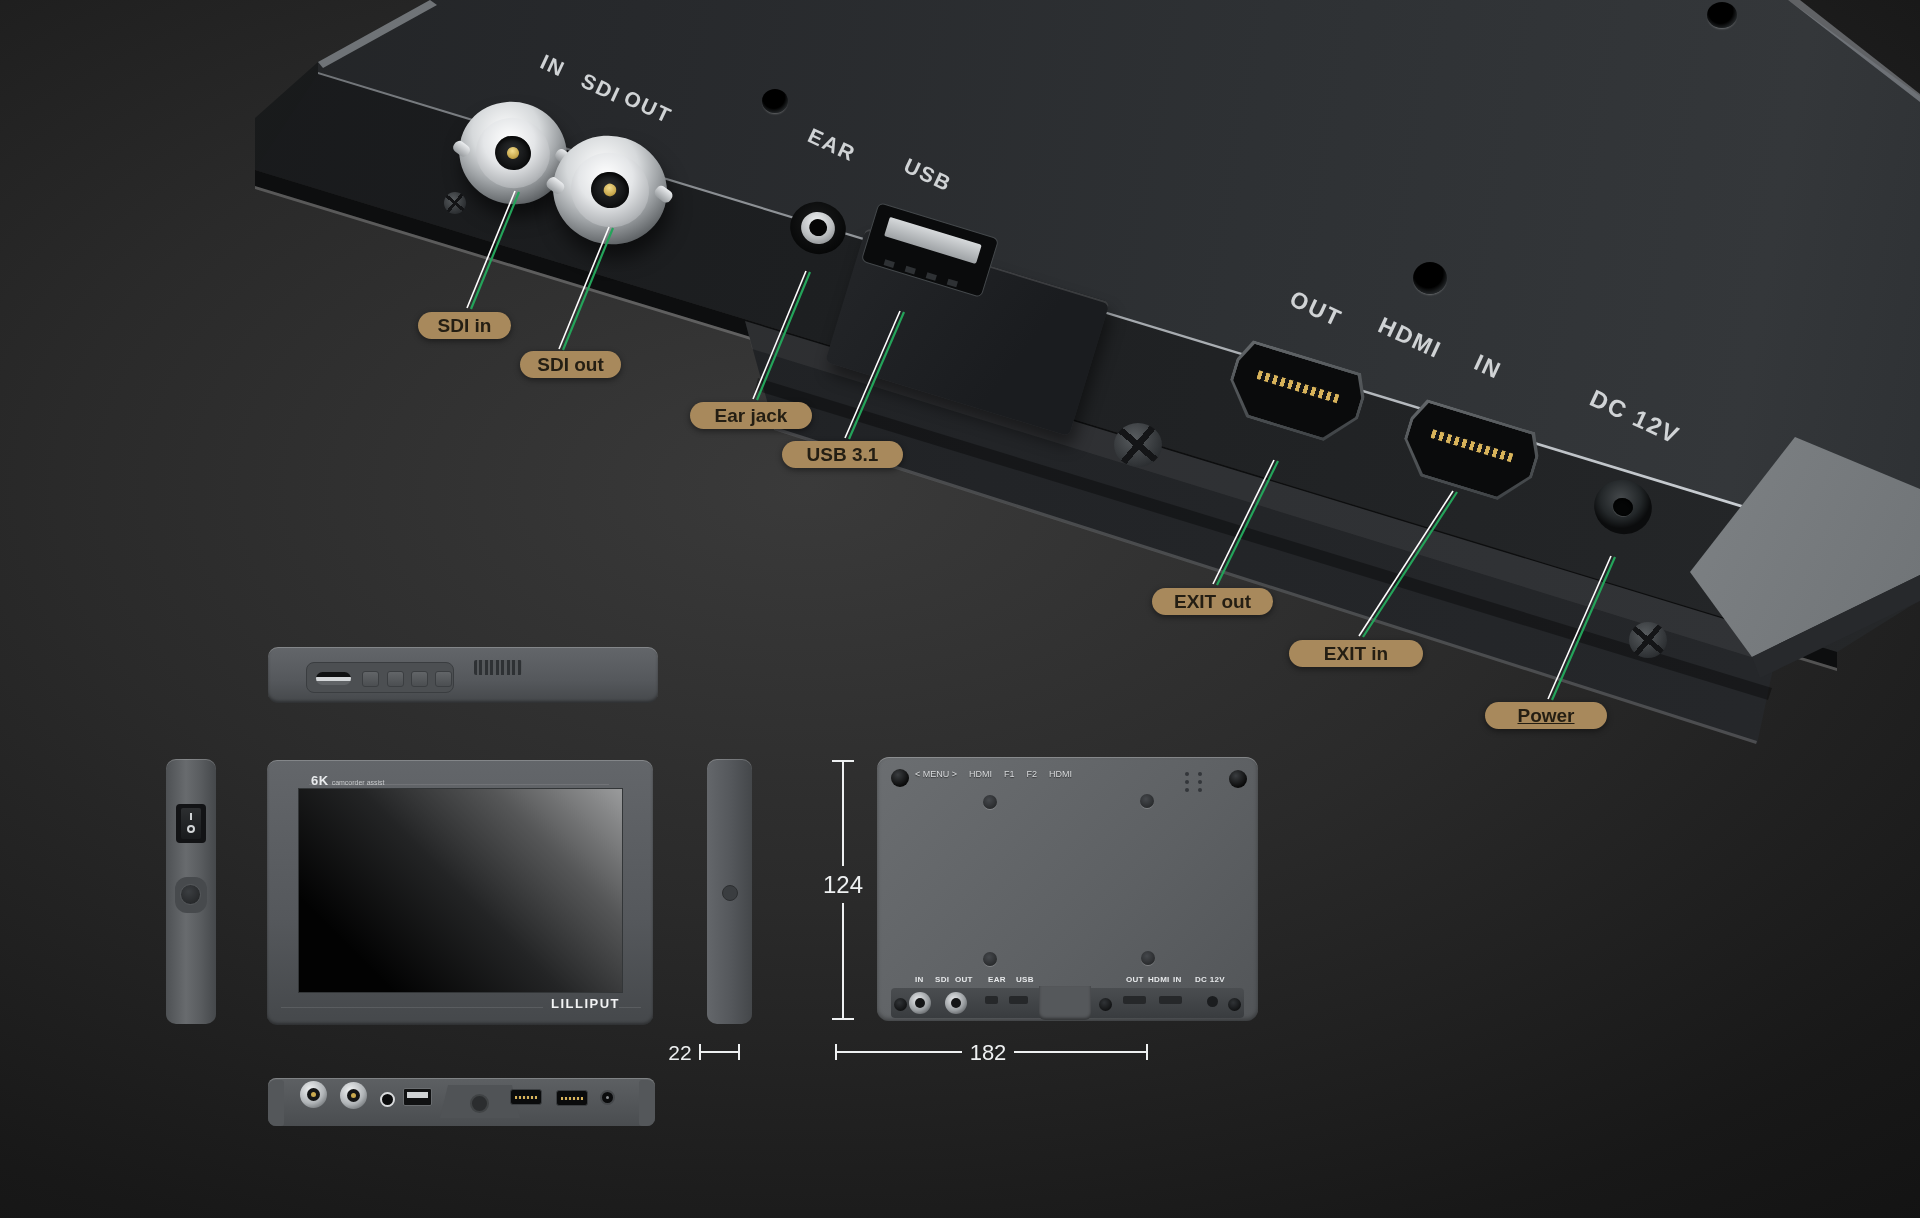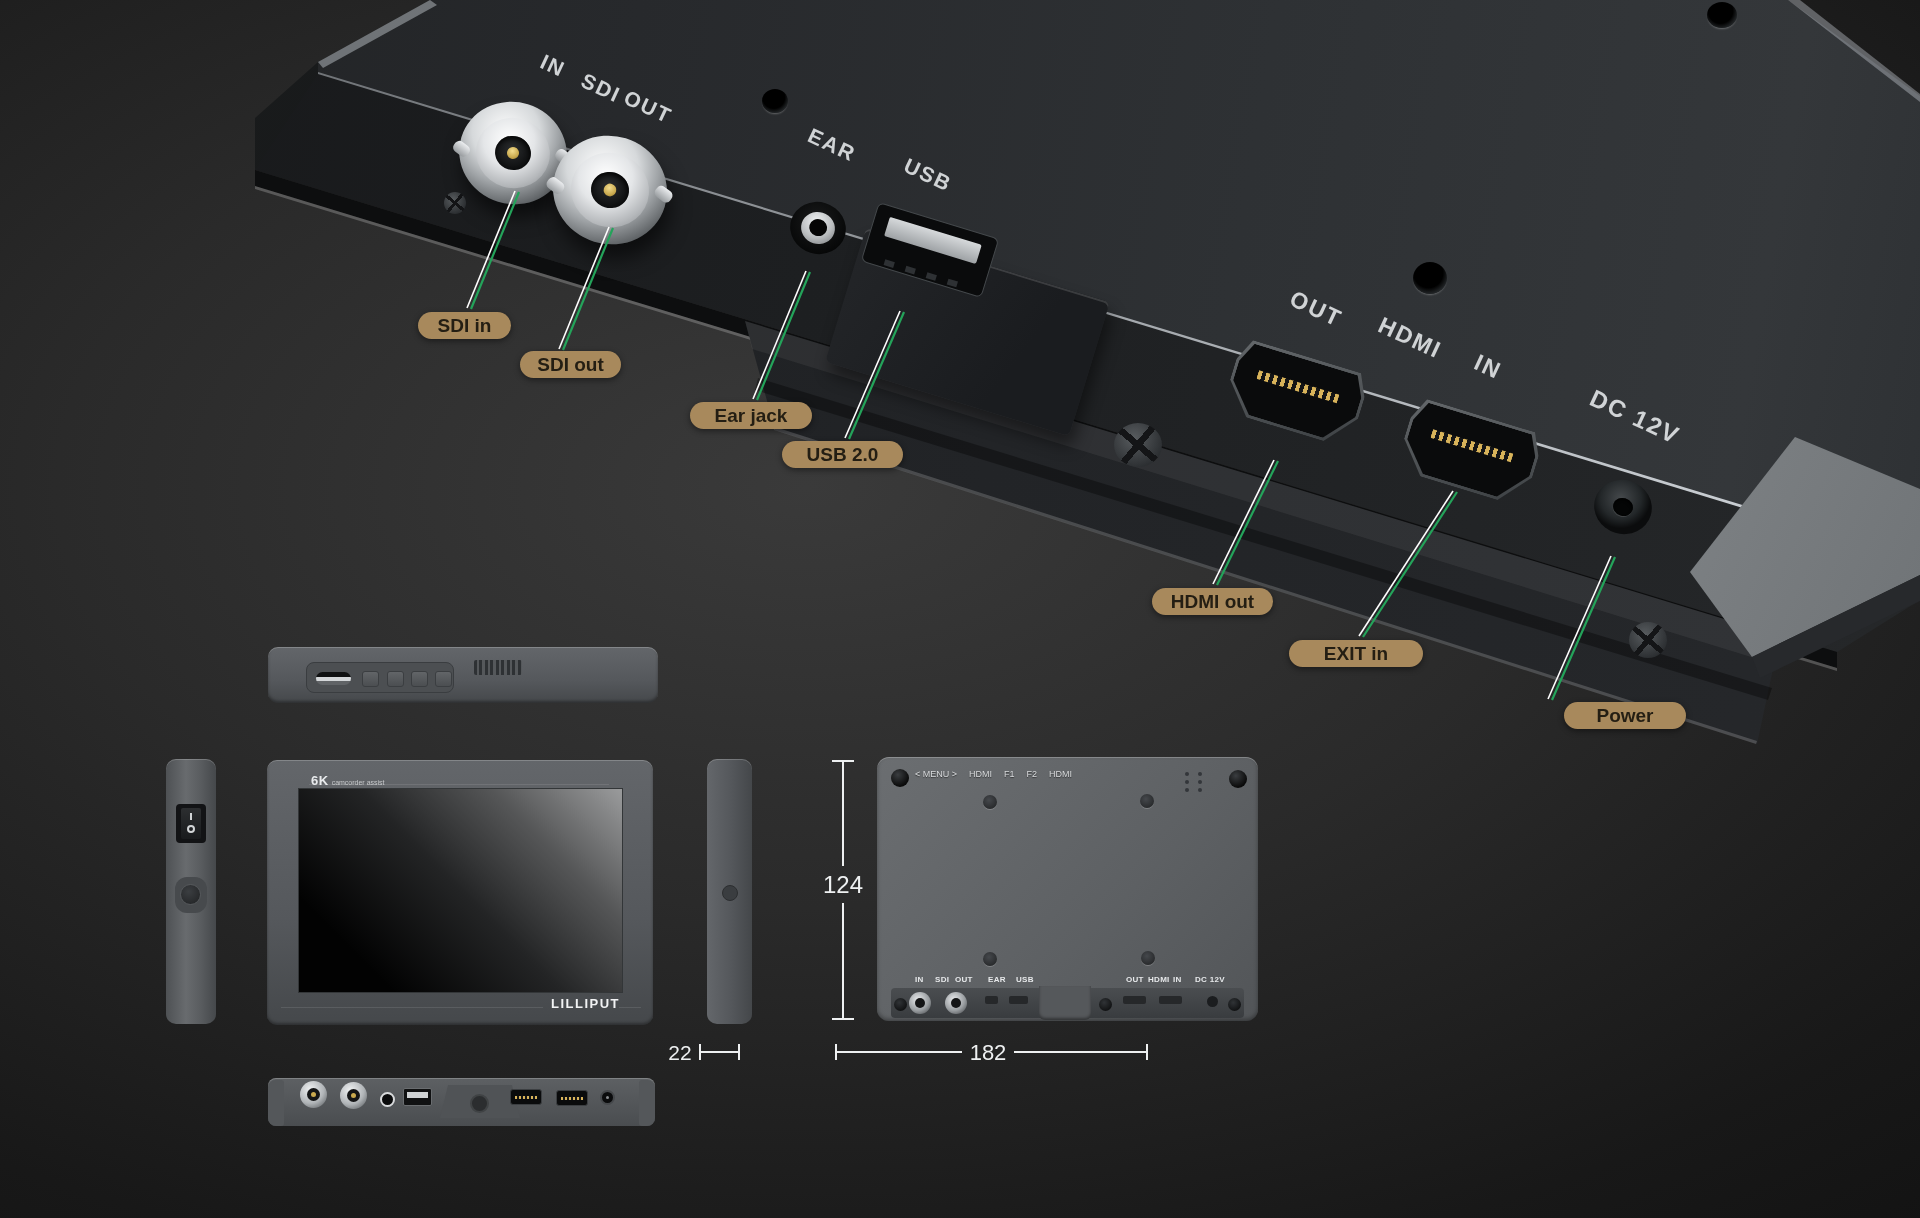--- a/index.html
+++ b/index.html
@@ -131,21 +131,21 @@
   
   .pill { position:absolute; height:27px; border-radius:999px; background:#a8895c;
     color:#241e13; font-weight:bold; font-size:19px; display:flex; align-items:center; justify-content:center;
     box-shadow:0 2px 6px rgba(0,0,0,.45); }
   .p-sdiin  { left:418px;  top:312px; width:93px;  }
   .p-sdiout { left:520px;  top:351px; width:101px; }
   .p-ear    { left:690px;  top:402px; width:122px;text-align:right; }
   .p-usb    { left:782px;  top:441px; width:121px; }
   .p-hdmiout{ left:1152px; top:588px; width:121px; }
   .p-hdmiin { left:1289px; top:640px; width:134px; }
-  .p-power  { left:1564px; top:702px; width:122px; }
+  .p-power  { left:1485px; top:702px; width:122px;text-decoration:underline; }
 
   svg.overlay { position:absolute; left:0; top:0; pointer-events:none; }
   .dimtxt { fill:#eef0f1; font-family:"Liberation Sans",sans-serif; }
 
   
   .gbody { background:linear-gradient(180deg,#63666a,#55585c 60%,#45484b); border-radius:10px;
     box-shadow:inset 0 1px 0 rgba(255,255,255,.22), inset 0 -2px 3px rgba(0,0,0,.35); }
 
   
   .v-top { left:268px; top:647px; width:390px; height:56px; }
@@ -363,22 +363,22 @@
       <line x1="1147" y1="1044" x2="1147" y2="1060"></line>
     </g>
     <text class="dimtxt" x="843" y="893" font-size="24" text-anchor="middle">124</text>
     <text class="dimtxt" x="680" y="1060" font-size="21" text-anchor="middle">22</text>
     <text class="dimtxt" x="988" y="1060" font-size="22" text-anchor="middle">182</text>
   </svg>
 
   <div class="pill p-sdiin">SDI in</div>
   <div class="pill p-sdiout">SDI out</div>
   <div class="pill p-ear">Ear jack</div>
-  <div class="pill p-usb">USB 2.0</div>
-  <div class="pill p-hdmiout">HDMI out</div>
+  <div class="pill p-usb">USB 3.1</div>
+  <div class="pill p-hdmiout">EXIT out</div>
   <div class="pill p-hdmiin">EXIT in</div>
   <div class="pill p-power">Power</div>
 
   <div class="abs gbody v-top">
     <div class="panel">
       <div class="sd"></div>
       <div class="btn" style="left:55px"></div>
       <div class="btn" style="left:80px"></div>
       <div class="btn" style="left:104px"></div>
       <div class="btn" style="left:128px"></div>

